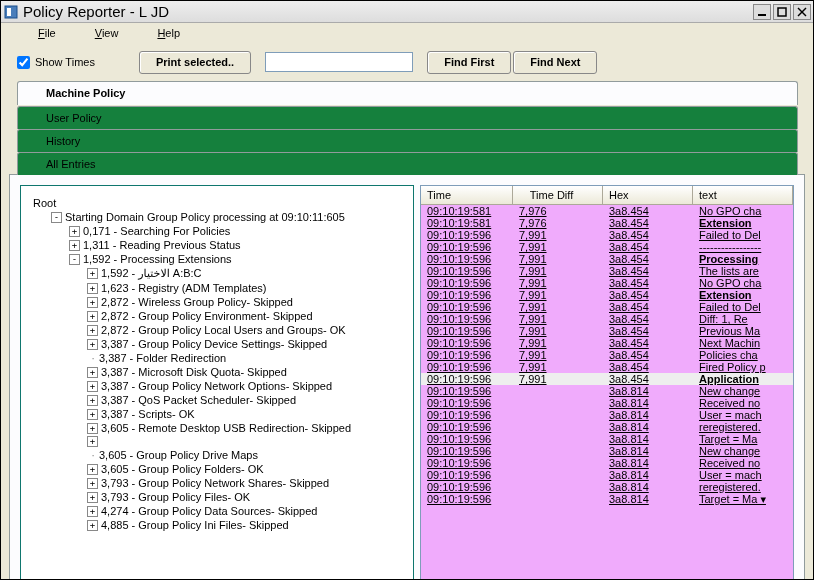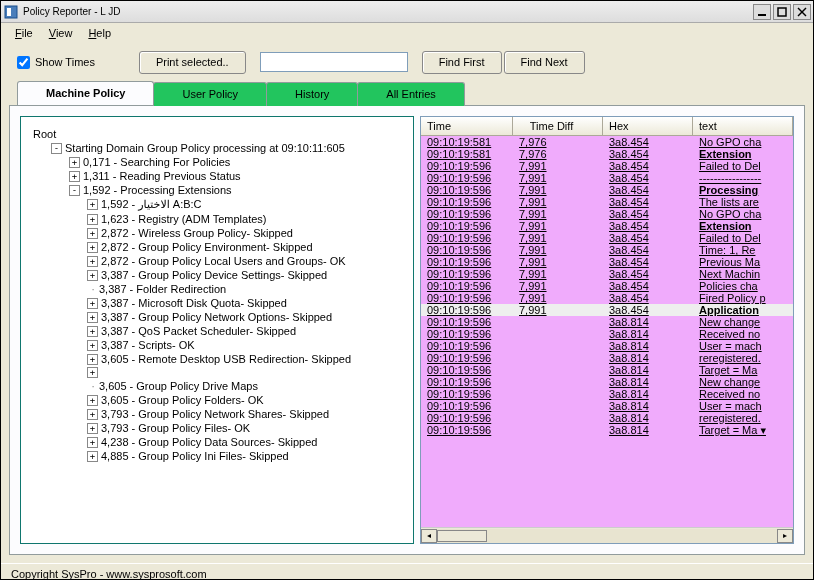--- a/index.html
+++ b/index.html
@@ -1,36 +1,36 @@
 <!DOCTYPE html>
 <html><head>
 <meta charset="utf-8">
 <style>
 * { box-sizing: border-box; margin: 0; padding: 0; font-family: Tahoma, Arial, sans-serif; font-size: 11px; }
 body { background: #ece9d8; width: 814px; height: 580px; overflow: hidden; border: 1px solid #000; }
 
 .titlebar { height: 22px; background: linear-gradient(to bottom, #eee, #ddd); border-bottom: 1px solid #aaa; display: flex; align-items: center; padding: 0 2px; }
 .titlebar-icon { width: 16px; height: 16px; margin-right: 4px; display: flex; align-items: center; justify-content: center; }
-.titlebar-title { flex: 1; font-size: 10px; color: #000; }
+.titlebar-title { flex: 1; font-size: 15px; color: #000; }
 .win-btns { display: flex; gap: 2px; }
 .win-btn { width: 18px; height: 16px; border: 1px solid #888; background: #ddd; display: flex; align-items: center; justify-content: center; font-family: monospace; font-size: 10px; cursor: pointer; }
 .win-btn svg { width: 10px; height: 10px; }
 
 .menubar { height: 20px; display: flex; align-items: center; padding: 0 8px; gap: 4px; }
-.menu-item { padding: 2px 6px; cursor: pointer; }
+.menu-item { padding: 2px 6px; cursor: pointer; margin-left: 23px; }
 .menu-item u { text-decoration: underline; }
 
 .toolbar { height: 38px; display: flex; align-items: center; padding: 4px 16px; gap: 2px; }
 .chk { display: flex; align-items: center; gap: 5px; }
 .chk input { width: 13px; height: 13px; }
-.btn { height: 23px; padding: 0 16px; border: 1px solid #888; background: #ece9d8; cursor: pointer; font-size: 11px; border-radius: 3px; box-shadow: inset 1px 1px 0 #fff; }
+.btn { height: 23px; padding: 0 16px; border: 1px solid #888; background: #ece9d8; cursor: pointer; font-size: 11px; border-radius: 3px; box-shadow: inset 1px 1px 0 #fff; font-weight: bold; }
 .search-box { height: 20px; width: 148px; border: 1px solid #7f9db9; background: #fff; padding: 0 4px; }
 
-.tabstrip { display: flex; padding: 0 16px; position: relative; top: 1px; }
-.tab { padding: 5px 28px; border: 1px solid #919b9c; background: #22c55e; border-bottom: none; border-top-left-radius: 3px; border-top-right-radius: 3px; margin-right: -1px; cursor: pointer; position: relative; }
+.tabstrip { display: flex; padding: 0 16px; position: relative; top: 1px; flex-direction: column; }
+.tab { padding: 5px 28px; border: 1px solid #919b9c; background: #15803d; border-bottom: none; border-top-left-radius: 3px; border-top-right-radius: 3px; margin-right: -1px; cursor: pointer; position: relative; }
 .tab.active { background: #fcfcfe; font-weight: bold; z-index: 2; padding-bottom: 6px; top: -1px; }
 
 .content-frame { margin: 0 8px 8px 8px; border: 1px solid #919b9c; background: #fcfcfe; height: 450px; padding: 10px; display: flex; gap: 6px; }
 
 .tree-pane { flex: 1; border: 1px solid #0f766e; background: #fff; overflow: auto; font-size: 11px; padding: 10px; }
 .tree-node { white-space: nowrap; padding: 1px 0; display: flex; align-items: center; }
 .expander { width: 11px; height: 11px; border: 1px solid #888; display: inline-flex; align-items: center; justify-content: center; font-size: 9px; line-height: 1; margin-right: 3px; cursor: pointer; background: #fff; font-family: monospace; }
 .tree-label { cursor: default; }
 
 .list-pane { flex: 1; border: 1px solid #7f9db9; background: #f0abfc; display: flex; flex-direction: column; overflow: hidden; }
@@ -196,21 +196,21 @@
       <div class="tree-node" style="padding-left: 56px;">
         <span class="expander">+</span>
         <span class="tree-label">3,793 - Group Policy Network Shares- Skipped</span>
       </div>
       <div class="tree-node" style="padding-left: 56px;">
         <span class="expander">+</span>
         <span class="tree-label">3,793 - Group Policy Files- OK</span>
       </div>
       <div class="tree-node" style="padding-left: 56px;">
         <span class="expander">+</span>
-        <span class="tree-label">4,238 - Group Policy Data Sources- Skipped</span>
+        <span class="tree-label">4,274 - Group Policy Data Sources- Skipped</span>
       </div>
       <div class="tree-node" style="padding-left: 56px;">
         <span class="expander">+</span>
         <span class="tree-label">4,885 - Group Policy Ini Files- Skipped</span>
       </div>
     </div>
 
   <div class="list-pane">
     <div class="list-headers">
       <div class="c-time">Time</div>
@@ -270,21 +270,21 @@
         <div class="list-row">
           <div class="c-time">09:10:19:596</div>
           <div class="c-diff">7,991</div>
           <div class="c-hex">3a8.454</div>
           <div class="c-text">Failed to Del</div>
         </div>
         <div class="list-row">
           <div class="c-time">09:10:19:596</div>
           <div class="c-diff">7,991</div>
           <div class="c-hex">3a8.454</div>
-          <div class="c-text">Time: 1, Re</div>
+          <div class="c-text">Diff: 1, Re</div>
         </div>
         <div class="list-row">
           <div class="c-time">09:10:19:596</div>
           <div class="c-diff">7,991</div>
           <div class="c-hex">3a8.454</div>
           <div class="c-text">Previous Ma</div>
         </div>
         <div class="list-row">
           <div class="c-time">09:10:19:596</div>
           <div class="c-diff">7,991</div>

